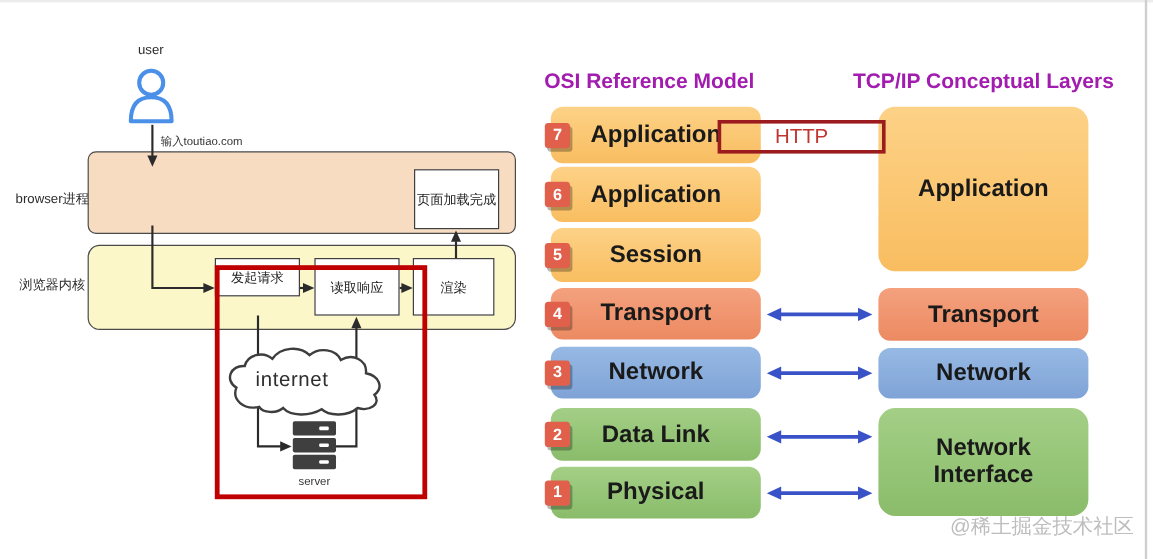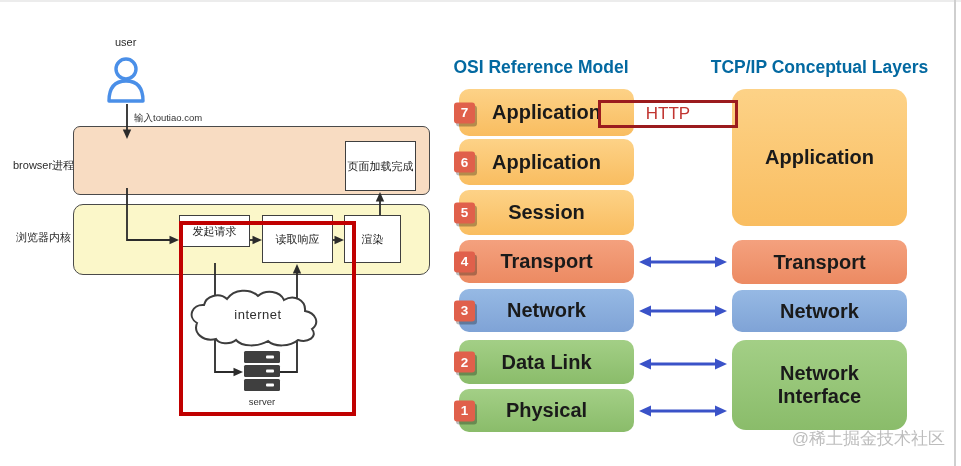--- a/index.html
+++ b/index.html
@@ -10,26 +10,26 @@
   .abs{position:absolute;}
 
   
   .side-label{font-size:11px;color:#2b2b2b;z-index:2;}
   .container-box{border:1.6px solid #4a4a4a;z-index:0;}
   .peach{background:#f8dcc2;border-radius:7px;}
   .lightyellow{background:#fbf7c9;border-radius:10px;}
   .wbox{background:#ffffff;border:1.6px solid #3f3f3f;display:flex;align-items:center;justify-content:center;
         font-size:11px;color:#222;z-index:2;text-align:center;}
   .tiny-label{font-size:9.5px;color:#333;z-index:2;}
-  .cloud-label{font-size:13px;color:#2e2e2e;letter-spacing:.5px;text-align:center;z-index:2;}
+  .cloud-label{font-size:17px;color:#2e2e2e;letter-spacing:.5px;text-align:left;z-index:2;}
   .red-frame{border:4px solid #c00000;background:transparent;z-index:4;}
   svg.overlay{position:absolute;left:0;top:0;z-index:1;}
 
   
-  .col-title{font-size:17.5px;font-weight:bold;color:#0369a1;text-align:center;z-index:2;}
+  .col-title{font-size:17.5px;font-weight:bold;color:#a21caf;text-align:center;z-index:2;}
   .layer{border-radius:10px;display:flex;align-items:center;justify-content:center;
          font-size:20px;font-weight:600;color:#1a1a1a;z-index:1;text-align:center;line-height:1.15;}
   .big-layer{border-radius:14px;}
   .c-orange{background:linear-gradient(180deg,#fdd287,#f9bd60);}
   .c-salmon{background:linear-gradient(180deg,#f4a17e,#ec8a62);}
   .c-blue{background:linear-gradient(180deg,#96b9e4,#7fa3d6);}
   .c-green{background:linear-gradient(180deg,#a3cf86,#8abc6a);}
   .num-chip{position:absolute;left:-5px;top:50%;transform:translateY(-50%);width:21px;height:21px;
             background:#e0604b;color:#fff;font-size:13.5px;font-weight:bold;border-radius:3px;
             display:flex;align-items:center;justify-content:center;box-shadow:2px 3px 0 rgba(0,0,0,.28);}
@@ -112,21 +112,21 @@
       <polygon points="639,411 651,405.5 651,416.5"></polygon>
         <polygon points="727,411 715,405.5 715,416.5"></polygon>
     </g>
   </svg>
 
   <div class="abs tiny-label" style="left:134px;top:112px;">输入toutiao.com</div>
 
   <div class="abs wbox" style="left:345px;top:141px;width:71px;height:50px;">页面加载完成</div>
   <div class="abs wbox" style="left:179px;top:215px;width:71px;height:32px;">发起请求</div>
   <div class="abs wbox" style="left:262px;top:215px;width:71px;height:48px;">读取响应</div>
-  <div class="abs wbox" style="left:344px;top:215px;width:57px;height:48px;">渲染</div>
+  <div class="abs wbox" style="left:344px;top:215px;width:68px;height:48px;">渲染</div>
 
   <div class="abs cloud-label" style="left:213px;top:307px;width:90px;">internet</div>
   <div class="abs tiny-label" style="left:226px;top:396px;width:72px;text-align:center;">server</div>
 
   <div class="abs red-frame" style="left:179px;top:221px;width:177px;height:195px;"></div>
 
   <div class="abs col-title" style="left:441px;top:57px;width:200px;">OSI Reference Model</div>
 
   <div class="abs layer c-orange" style="left:459px;top:89px;width:175px;height:47px;">
     <div class="num-chip">7</div>

